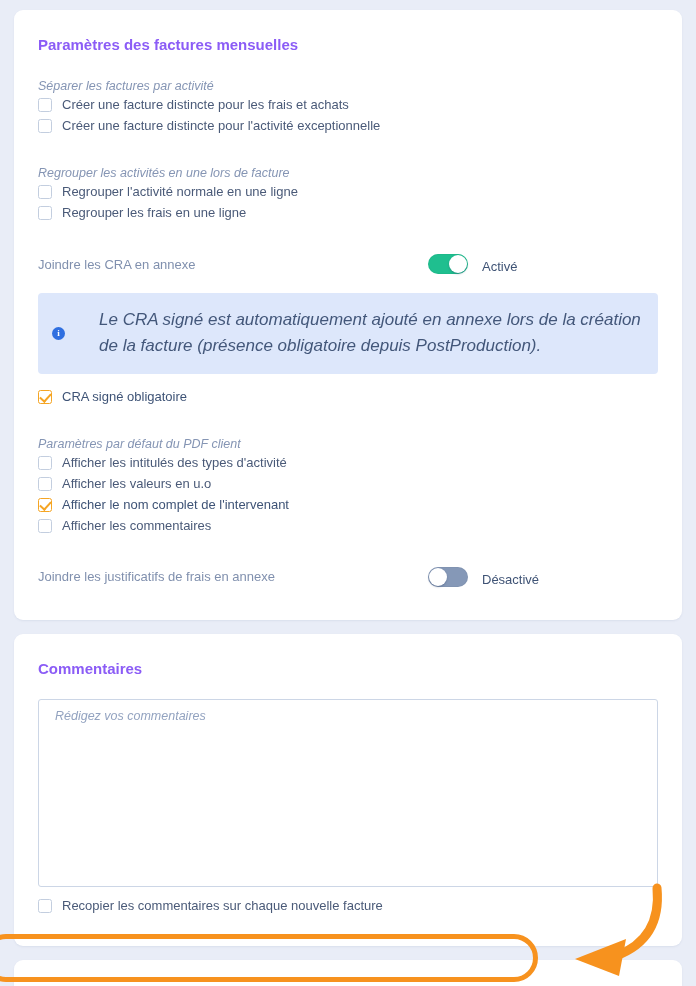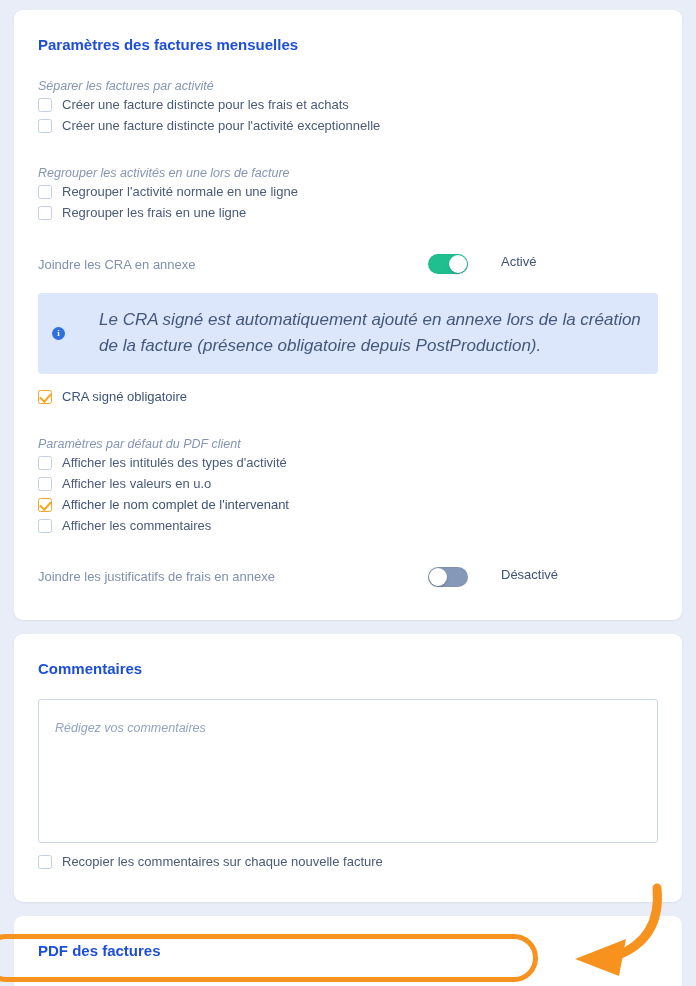--- a/index.html
+++ b/index.html
@@ -25,21 +25,21 @@
     border-radius: 9px;
     box-shadow: 0 1px 2px rgba(90,110,150,0.10);
     padding: 0 24px;
     margin-bottom: 14px;
     position: relative;
   }
 
   .card-title {
     font-size: 15px;
     font-weight: bold;
-    color: #1d4ed8;
+    color: #8b5cf6;
     padding-top: 26px;
   }
 
   .group-label {
     font-size: 12.5px;
     color: #8595b4;
     margin-top: 26px;
     margin-bottom: 5px;
     font-style: italic;
   }
@@ -90,24 +90,23 @@
     margin-bottom: 4px;
     height: 26px;
   }
   .toggle-row .toggle-label {
     font-size: 13px;
     color: #8090ae;
     flex: 0 0 auto;
   }
   .toggle-wrap {
     display: flex;
-    align-items: flex-start;
+    align-items: flex-end;
     margin-left: auto;
     width: 230px;
-    gap: 19px;
   }
   .switch {
     width: 40px;
     height: 20px;
     border-radius: 10px;
     position: relative;
     flex: 0 0 auto;
     box-shadow: inset 0 0 0 1px rgba(0,0,0,0.03);
   }
   .switch.on { background: #1fbf8f; }
@@ -158,23 +157,23 @@
     color: #43577a;
     line-height: 1.55;
     margin-left: 20px;
   }
 
   .mt-block { margin-top: 16px; }
 
   .textarea {
     border: 1px solid #ccd6e6;
     border-radius: 3px;
-    height: 144px;
+    height: 188px;
     margin-top: 22px;
-    padding: 18px 16px;
+    padding: 6px 16px;
   }
   .textarea .placeholder {
     font-size: 12.5px;
     font-style: italic;
     color: #93a3c0;
   }
 
   .card-pad-bottom { padding-bottom: 26px; }
 
   

